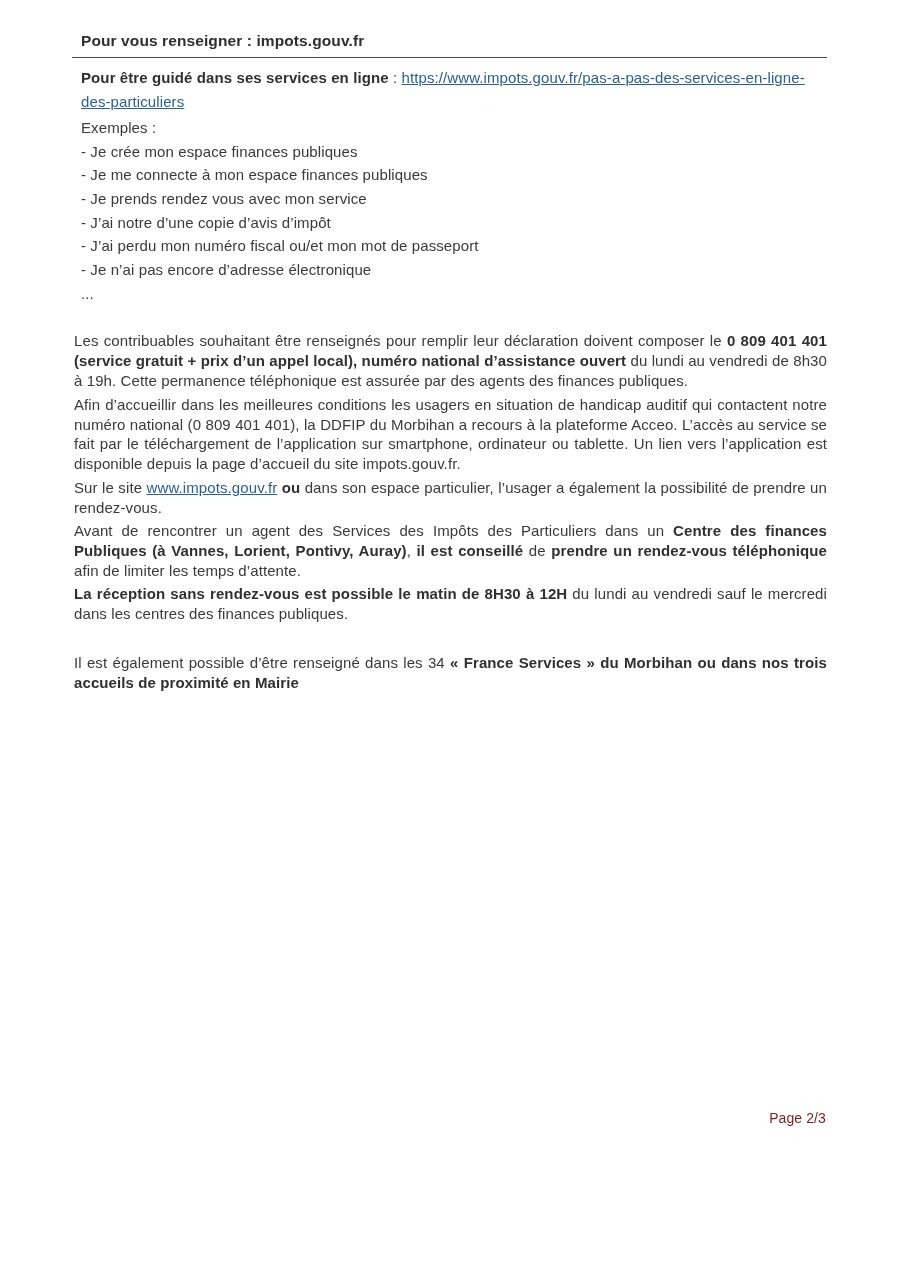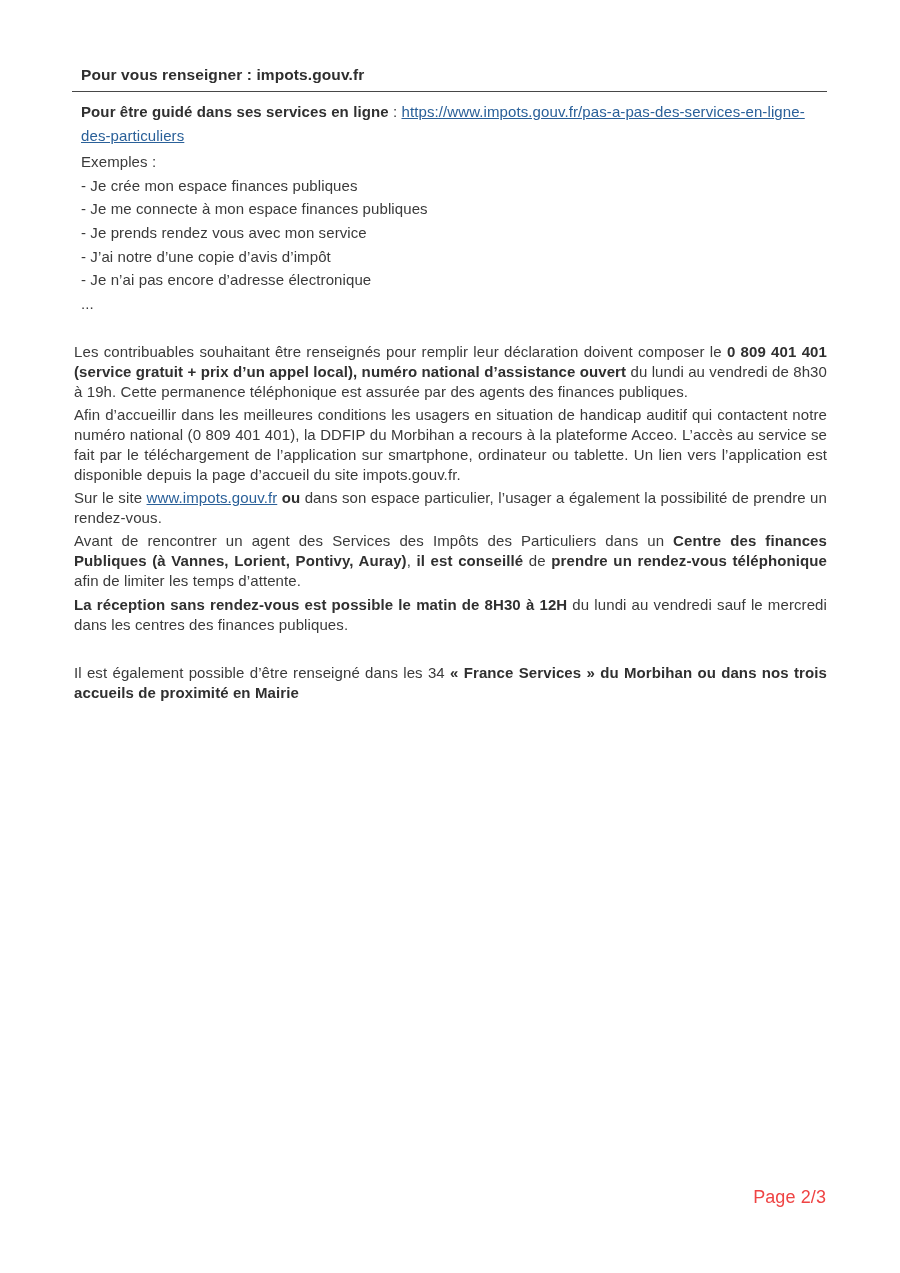--- a/index.html
+++ b/index.html
@@ -12,21 +12,21 @@
   body{
     width:900px;height:1273px;background:#ffffff;
     font-family:"Liberation Sans", sans-serif;
     color:var(--text);
     font-size:15px;
     letter-spacing:0.1px;
   }
   .page{
     position:relative;
     width:900px;height:1273px;
-    padding:66px 73px 0 72px;
+    padding:32px 73px 0 72px;
     overflow:hidden;
   }
   .heading{
     font-weight:bold;
     font-size:15.5px;
     color:#2f2f2f;
     padding:0 0 7px 9px;
     border-bottom:1.4px solid var(--rule);
   }
   .sec1-line{
@@ -54,44 +54,45 @@
   .para.first{margin-top:26px;}
   .para.standalone{margin-top:29px;}
   .b{font-weight:bold;color:#303030;}
   .lnk{
     color:var(--link);
     text-decoration:underline;
     cursor:pointer;
   }
   .page-number{
     position:absolute;
-    top:1187px;
+    top:1110px;
     right:74px;
-    font-size:18px;
-    color:#ef4444;
+    font-size:14px;
+    color:#7f1d1d;
   }
 </style>
 </head>
 <body>
 
 <div class="page">
 
   <section>
     <div class="heading">Pour vous renseigner : impots.gouv.fr</div>
 
 
     <div class="sec1-line"><span class="b">Pour être guidé dans ses services en ligne</span><span> :  </span><a class="lnk" href="#">https://www.impots.gouv.fr/pas-a-pas-des-services-en-ligne-des-particuliers</a></div>
 
     <div class="exemples-label">Exemples :</div>
 
     <div>
         <div class="example-line">- Je crée mon espace finances publiques</div>
         <div class="example-line">- Je me connecte à mon espace finances publiques</div>
         <div class="example-line">- Je prends rendez vous avec mon service</div>
         <div class="example-line">- J’ai notre d’une copie d’avis d’impôt</div>
+        <div class="example-line">- J’ai perdu mon numéro fiscal ou/et mon mot de passeport</div>
         <div class="example-line">- Je n’ai pas encore d’adresse électronique</div>
         <div class="example-line">...</div>
       </div>
   </section>
 
   <section class="section-contacter">
 
     <div class="para first"><span>Les contribuables souhaitant être renseignés pour remplir leur déclaration doivent composer le </span><span class="b">0 809 401 401 (service gratuit + prix d’un appel local), numéro national d’assistance ouvert</span><span> du lundi au vendredi de 8h30 à 19h. Cette permanence téléphonique est assurée par des agents des finances publiques.</span></div>
 
     <div class="para"><span>Afin d’accueillir dans les meilleures conditions les usagers en situation de handicap auditif qui contactent notre numéro national (0 809 401 401), la DDFIP du Morbihan a recours à la plateforme Acceo. L’accès au service se fait par le téléchargement de l’application sur smartphone, ordinateur ou tablette. Un lien vers l’application est disponible depuis la page d’accueil du site impots.gouv.fr.</span></div>

